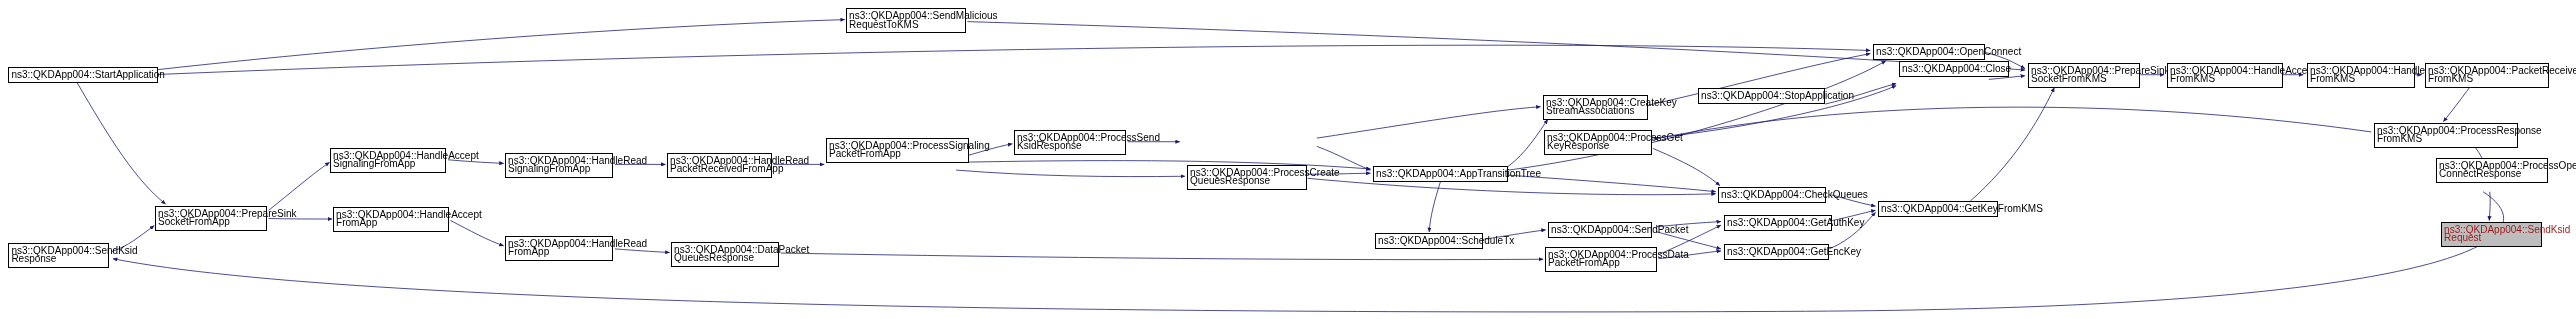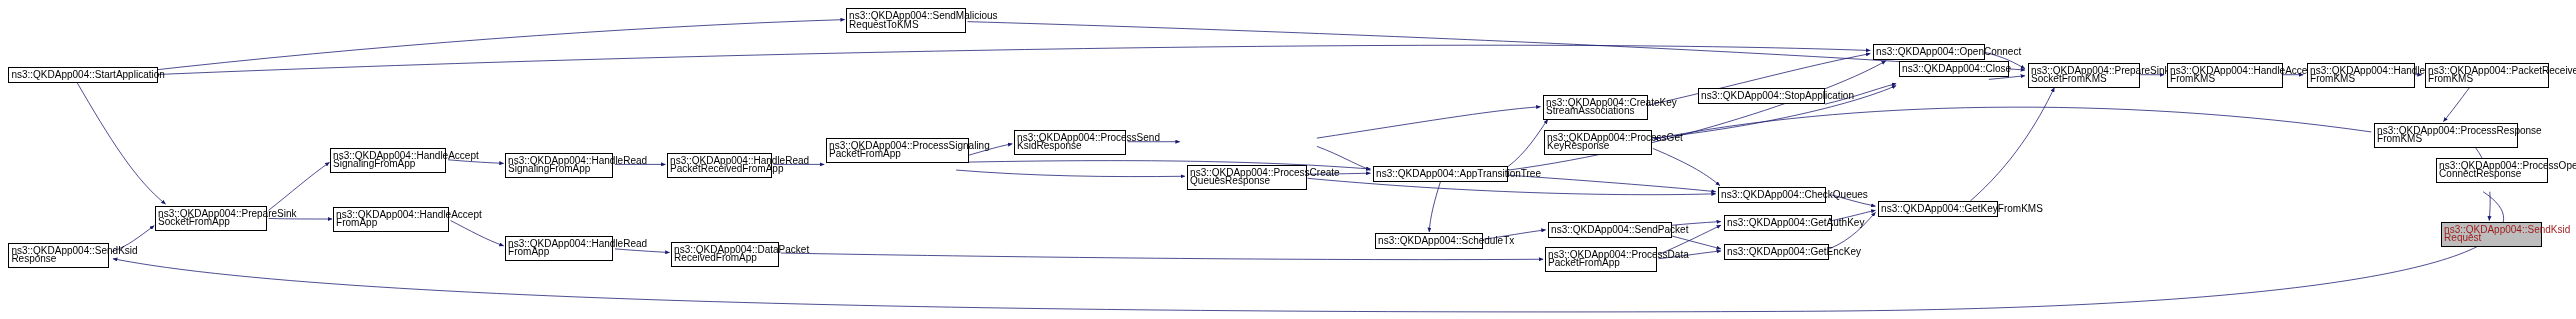--- a/index.html
+++ b/index.html
@@ -150,36 +150,36 @@
 SignalingFromApp</div>
   <div class="node" style="left:333px;top:207px;width:116px">ns3::QKDApp004::HandleAccept
 FromApp</div>
   <div class="node" style="left:505px;top:153px;width:108px">ns3::QKDApp004::HandleRead
 SignalingFromApp</div>
   <div class="node" style="left:505px;top:236px;width:108px">ns3::QKDApp004::HandleRead
 FromApp</div>
   <div class="node" style="left:667px;top:153px;width:105px">ns3::QKDApp004::HandleRead
 PacketReceivedFromApp</div>
   <div class="node" style="left:671px;top:242px;width:108px">ns3::QKDApp004::DataPacket
-ReceivedFromApp</div>
+QueuesResponse</div>
   <div class="node" style="left:826px;top:138px;width:143px">ns3::QKDApp004::ProcessSignaling
 PacketFromApp</div>
   <div class="node" style="left:846px;top:8.3px;width:120px">ns3::QKDApp004::SendMalicious
 RequestToKMS</div>
   <div class="node" style="left:1014px;top:130px;width:112px">ns3::QKDApp004::ProcessSend
 KsidResponse</div>
   <div class="node" style="left:1187px;top:165px;width:120px">ns3::QKDApp004::ProcessCreate
 QueuesResponse</div>
   <div class="node" style="left:1373px;top:166px;width:135px">ns3::QKDApp004::AppTransitionTree</div>
   <div class="node" style="left:1375px;top:233px;width:108px">ns3::QKDApp004::ScheduleTx</div>
   <div class="node" style="left:1543px;top:95px;width:105px">ns3::QKDApp004::CreateKey
 StreamAssociations</div>
   <div class="node" style="left:1544px;top:130px;width:108px">ns3::QKDApp004::ProcessGet
 KeyResponse</div>
-  <div class="node" style="left:1548px;top:222px;width:124px">ns3::QKDApp004::SendPacket</div>
+  <div class="node" style="left:1548px;top:222px;width:104px">ns3::QKDApp004::SendPacket</div>
   <div class="node" style="left:1545px;top:247px;width:112px">ns3::QKDApp004::ProcessData
 PacketFromApp</div>
   <div class="node" style="left:1698px;top:88px;width:127px">ns3::QKDApp004::StopApplication</div>
   <div class="node" style="left:1718px;top:187px;width:108px">ns3::QKDApp004::CheckQueues</div>
   <div class="node" style="left:1724px;top:215px;width:108px">ns3::QKDApp004::GetAuthKey</div>
   <div class="node" style="left:1724px;top:244px;width:105px">ns3::QKDApp004::GetEncKey</div>
   <div class="node" style="left:1873px;top:44px;width:112px">ns3::QKDApp004::OpenConnect</div>
   <div class="node" style="left:1899px;top:61px;width:110px">ns3::QKDApp004::Close</div>
   <div class="node" style="left:1878px;top:201px;width:120px">ns3::QKDApp004::GetKeyFromKMS</div>
   <div class="node" style="left:2028px;top:63px;width:112px">ns3::QKDApp004::PrepareSink

